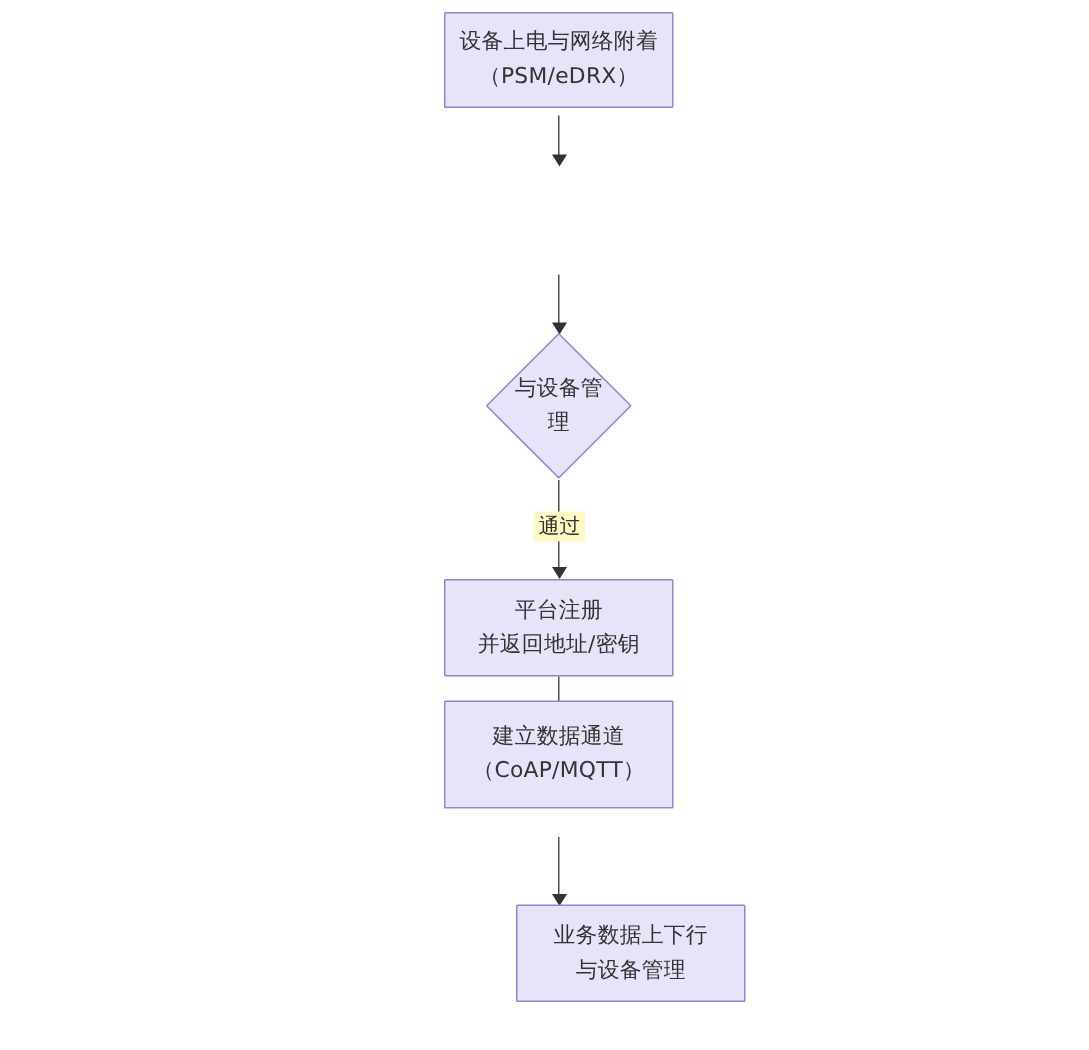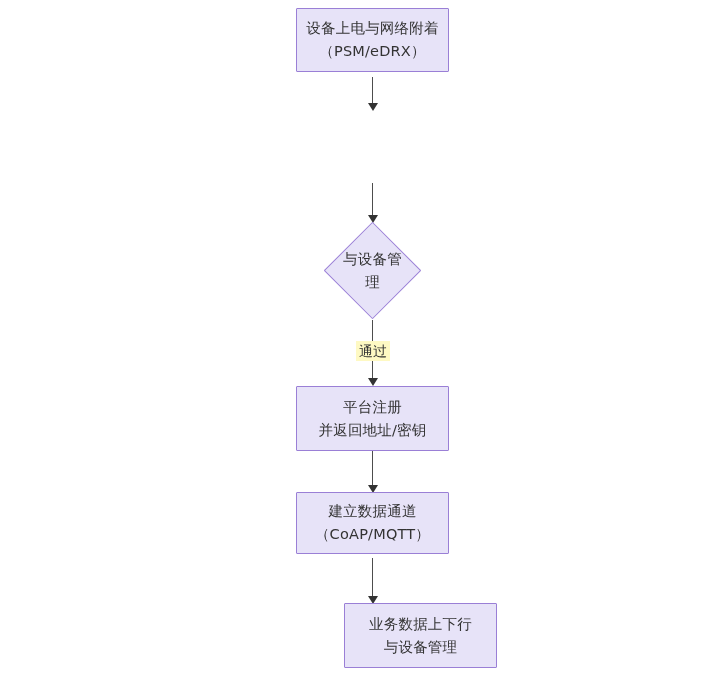--- a/index.html
+++ b/index.html
@@ -145,21 +145,21 @@
   <div class="node node-decision" style="left:338px; top:236px; width:69px; height:69px;">
     <div class="diamond-shape"></div>
     <div class="node-label">与设备管理</div>
   </div>
 
   <div class="node node-process" style="left:296px; top:386px; width:153px; height:65px;">
     <div class="node-label">平台注册
 并返回地址/密钥</div>
   </div>
 
-  <div class="node node-process" style="left:296px; top:492px; width:153px; height:62px;">
+  <div class="node node-process" style="left:296px; top:467px; width:153px; height:72px;">
     <div class="node-label">建立数据通道
 （CoAP/MQTT）</div>
   </div>
 
   <div class="node node-process" style="left:296px; top:603px; width:153px; height:65px;margin-left:48px;">
     <div class="node-label">业务数据上下行
 与设备管理</div>
   </div>
 
 </div>

